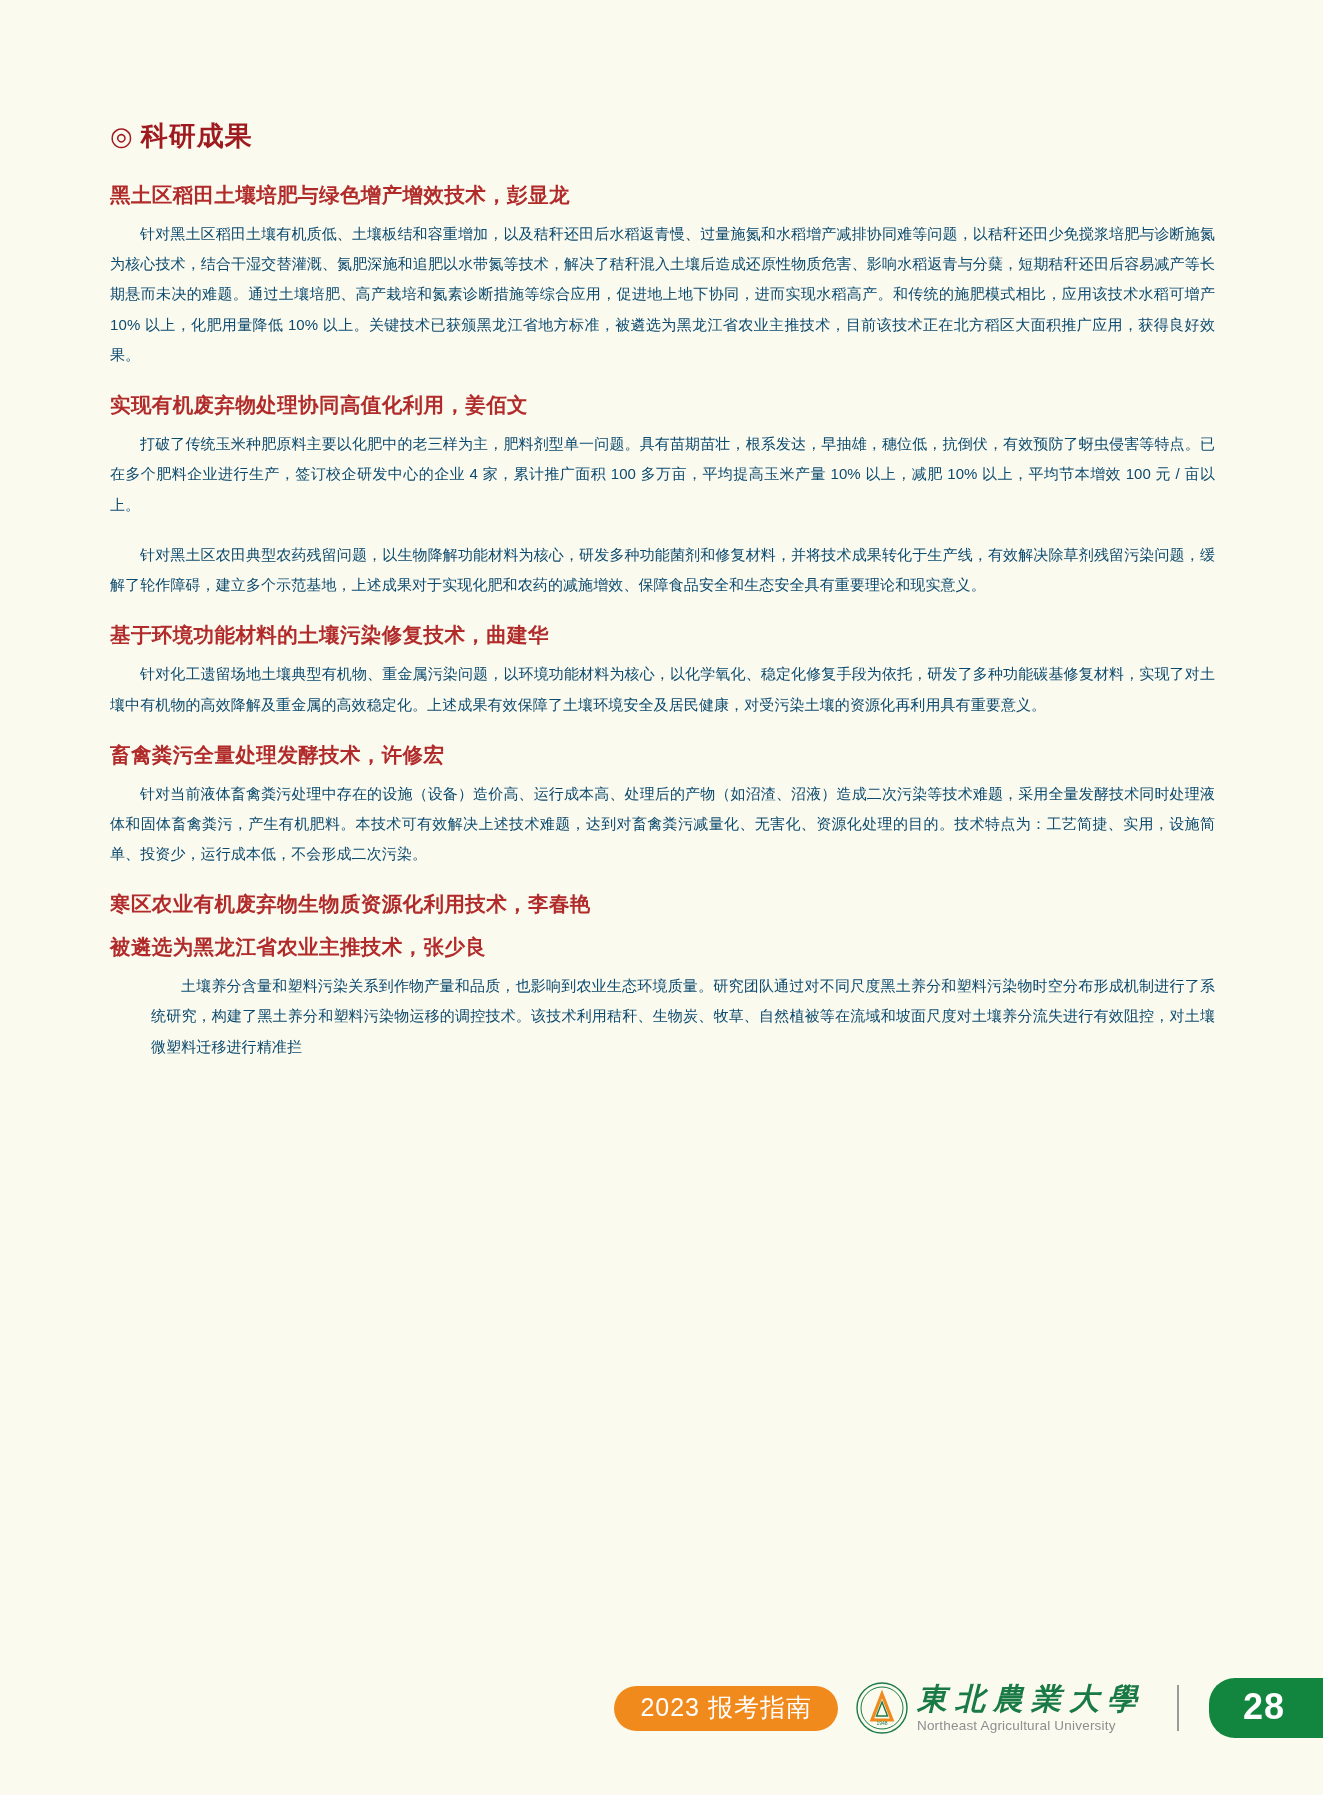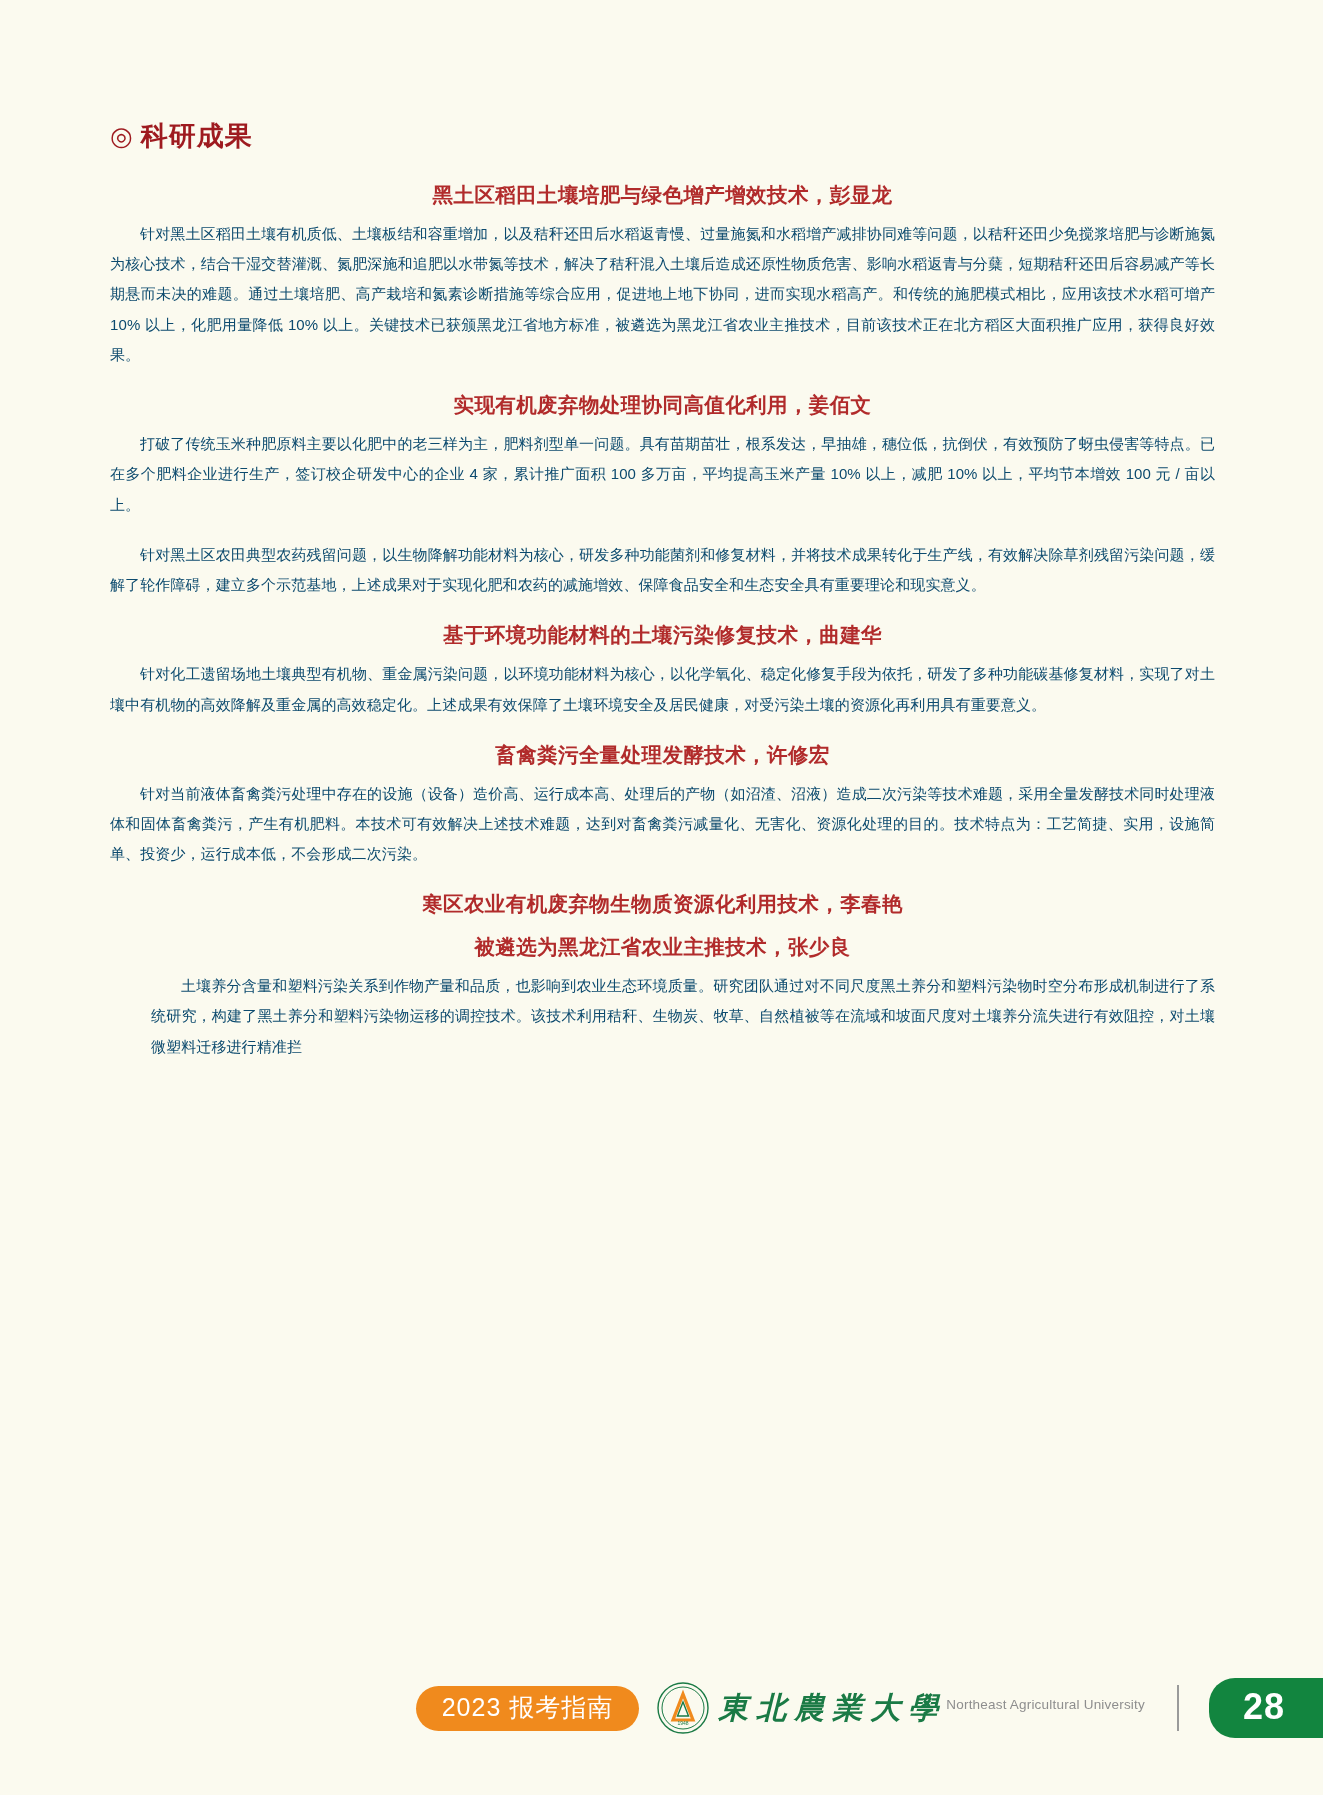--- a/index.html
+++ b/index.html
@@ -44,21 +44,20 @@
   .entry {
     margin-bottom: 12px;
   }
   .entry-title {
     color: #b12b2b;
     font-size: 20.5px;
     font-weight: bold;
     letter-spacing: 0.4px;
     margin: 0 0 8px 0;
     line-height: 1.5;
-    text-align: center;
   }
   .entry-body {
     color: #0c4a6e;
     font-size: 15px;
     line-height: 2.02;
     text-align: justify;
     text-justify: inter-ideograph;
     text-indent: 2em;
     margin: 0 0 20px 0;
     letter-spacing: 0.1px;
@@ -101,24 +100,23 @@
     gap: 9px;
   }
   .logo-seal {
     width: 52px;
     height: 52px;
     flex: 0 0 52px;
     position: relative;
   }
   .logo-text {
     display: flex;
-    flex-direction: row;
+    flex-direction: column;
     justify-content: center;
     line-height: 1;
-    text-align: right;
   }
   .logo-cn {
     color: #1a7a45;
     font-family: "Liberation Serif", "DejaVu Serif", serif;
     font-size: 30px;
     font-weight: bold;
     font-style: italic;
     letter-spacing: 8px;
     white-space: nowrap;
   }

